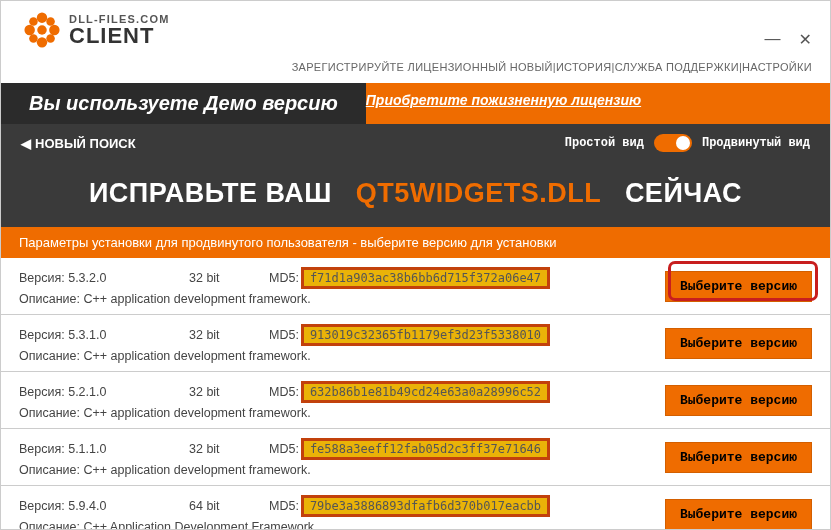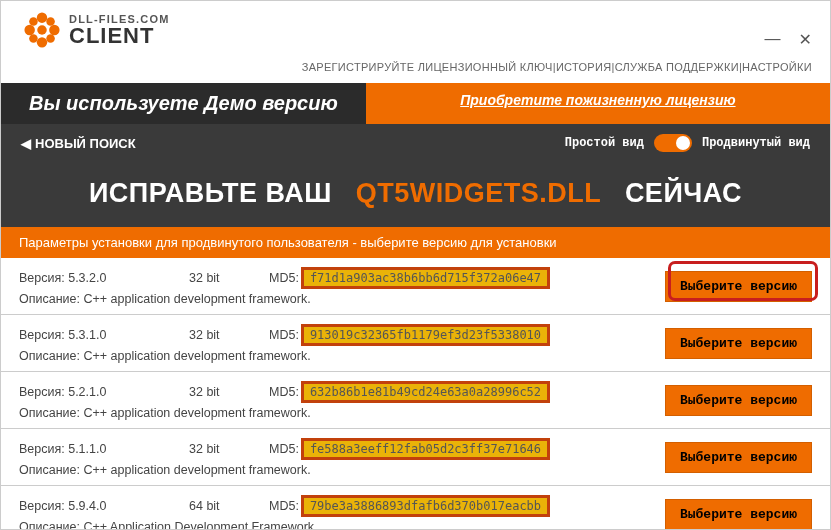--- a/index.html
+++ b/index.html
@@ -43,21 +43,21 @@
       text-align: center;
       font-size: 20px;
       font-weight: 700;
       padding: 9px 0;
       font-style: italic;
     }
     .promo-right {
       flex: 1.12;
       background: #ef6c00;
       color: #fff;
-      text-align: center;
+      text-align: left;
       font-size: 14px;
       font-weight: 700;
       padding: 9px 0;
       font-style: italic;
       text-decoration: underline;
       cursor: pointer;
     }
     .subheader {
       background: #3a3a3a;
       color: #fff;
@@ -171,21 +171,21 @@
         <div class="logo-client">CLIENT</div>
       </div>
     </div>
     <div class="window-controls">
       <span>—</span>
       <span>✕</span>
     </div>
   </div>
 
   <div class="menu-row">
-    <span>ЗАРЕГИСТРИРУЙТЕ ЛИЦЕНЗИОННЫЙ КЛЮЧ</span>
+    <span>ЗАРЕГИСТРИРУЙТЕ ЛИЦЕНЗИОННЫЙ НОВЫЙ</span>
     <span> | </span>
     <span>ИСТОРИЯ</span>
     <span> | </span>
     <span>СЛУЖБА ПОДДЕРЖКИ</span>
     <span> | </span>
     <span>НАСТРОЙКИ</span>
   </div>
 
   <div class="promo-bar">
     <div class="promo-left">Вы используете Демо версию</div>

